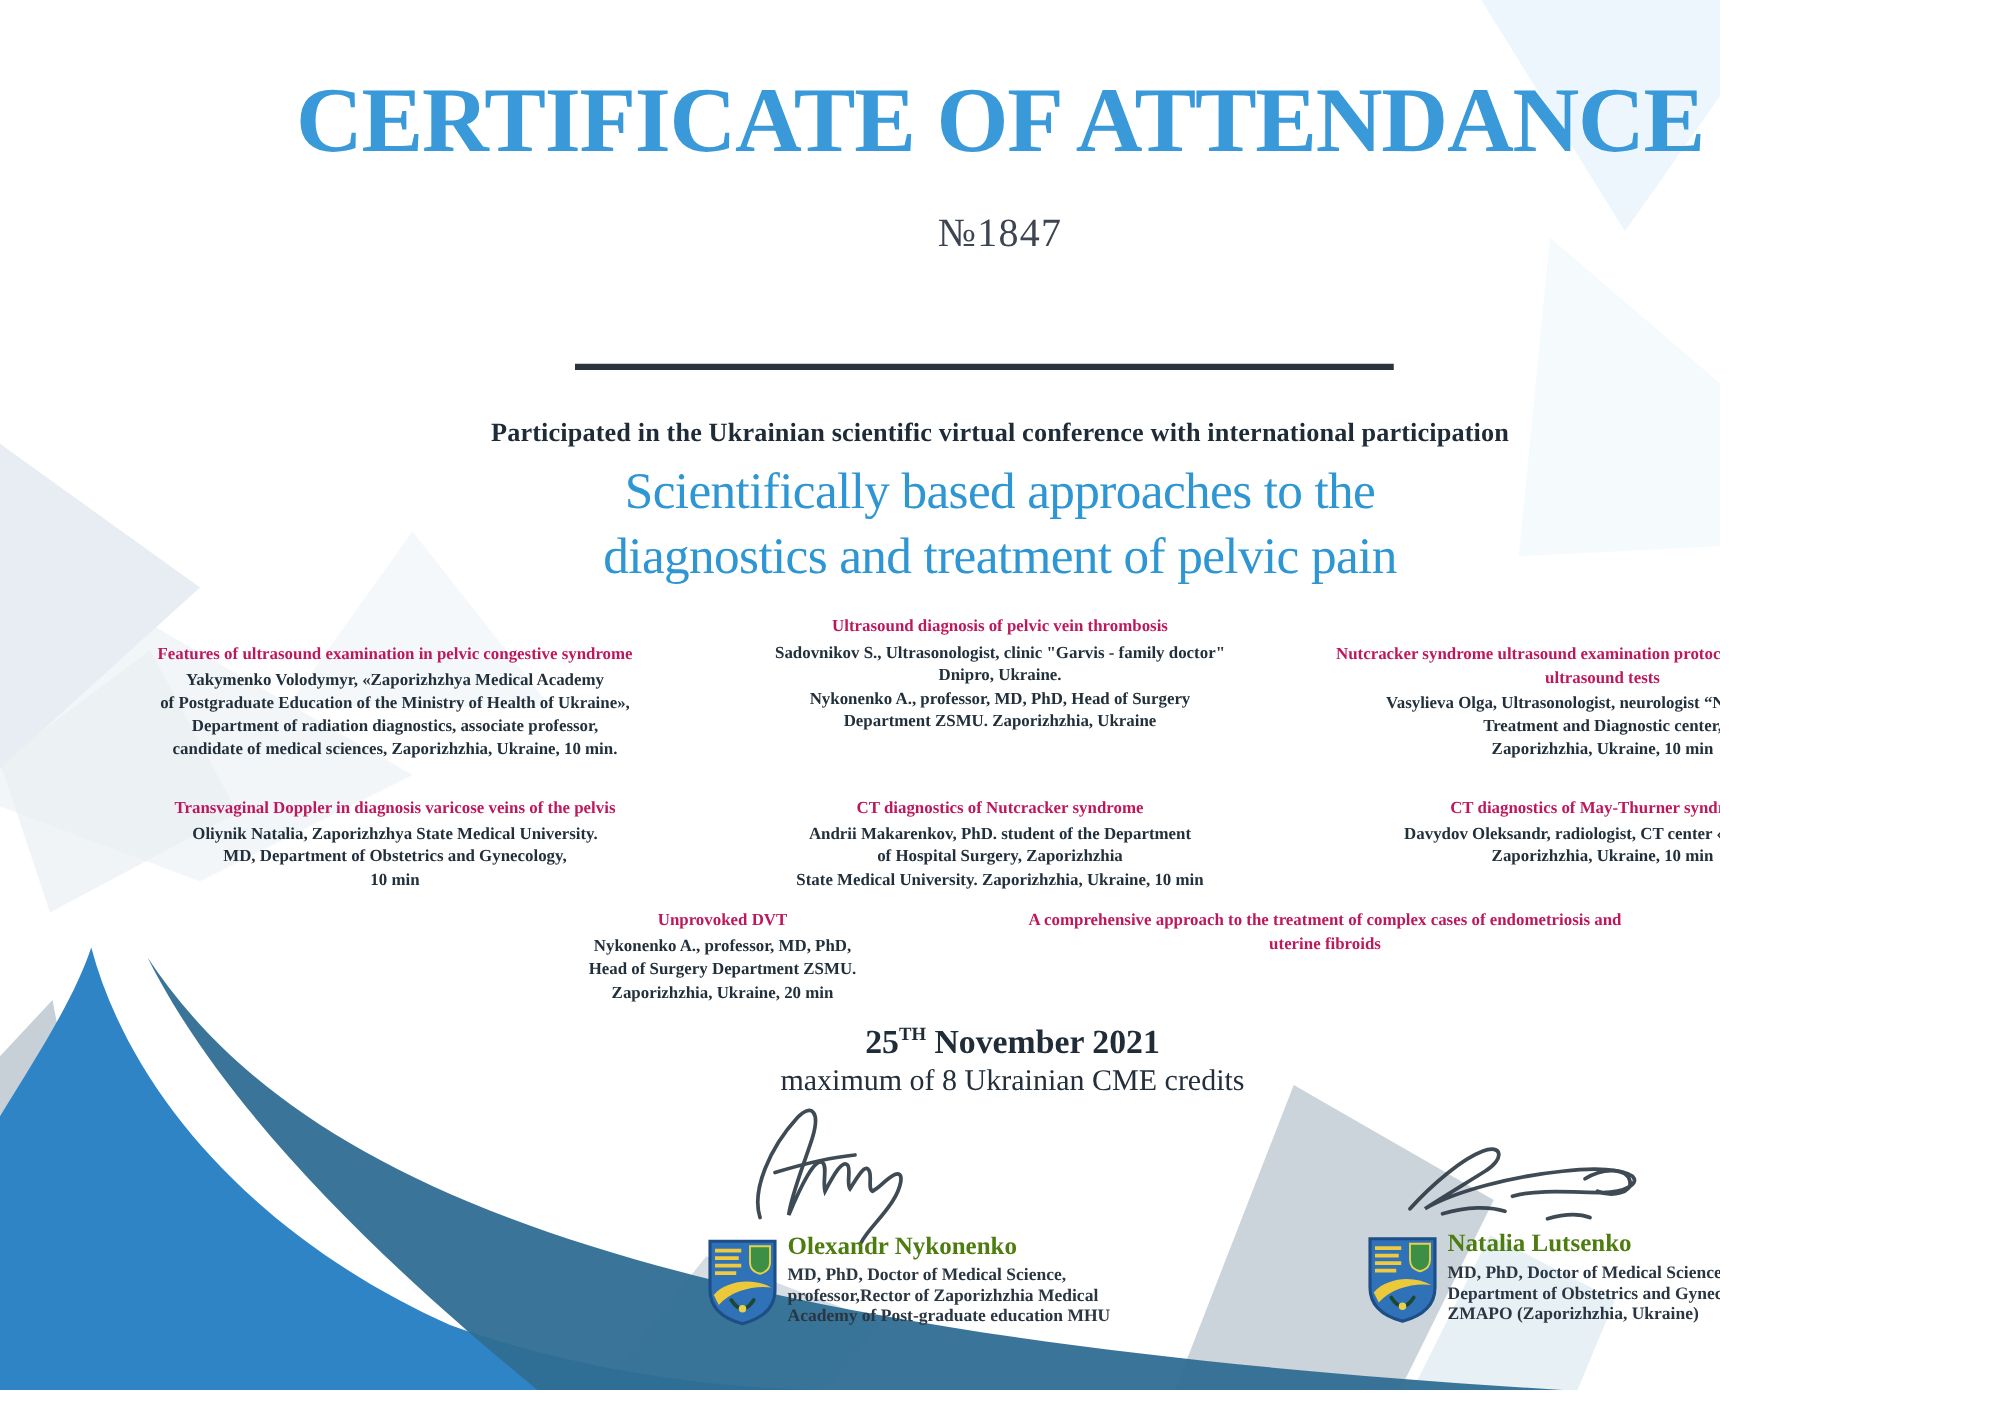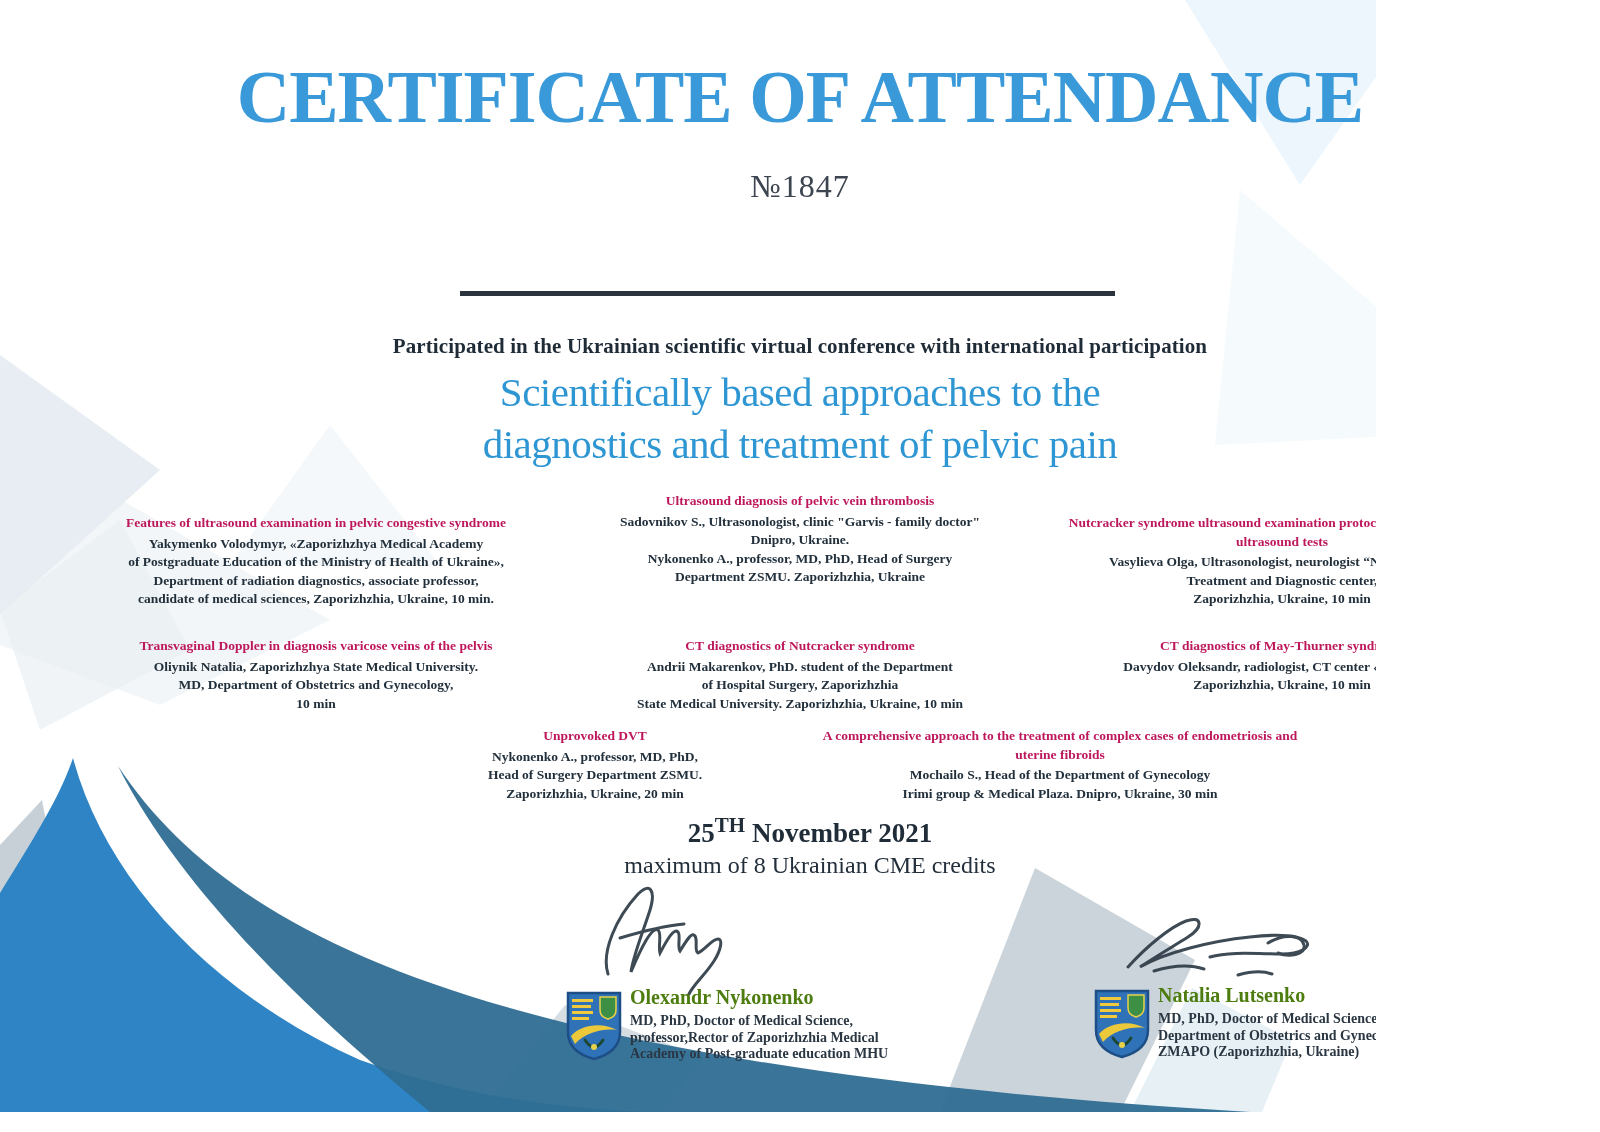--- a/index.html
+++ b/index.html
@@ -40,28 +40,28 @@
   .talk{position:absolute;text-align:center;font-size:13.5px;line-height:18.5px;z-index:2;}
   .talk .t-title{font-weight:600;color:#be185d;margin-bottom:2px;}
   .talk .t-lines{font-weight:700;color:#22303c;}
 
   .talk.r1c1{left:96px; top:514px; width:440px;}
   .talk.r1c2{left:580px;top:492px; width:440px;}
   .talk.r1c3{left:1062px;top:514px;width:440px;}
   .talk.r2c1{left:96px; top:637px; width:440px;}
   .talk.r2c2{left:580px;top:637px; width:440px;}
   .talk.r2c3{left:1062px;top:637px;width:440px;}
-  .talk.r3c1{left:415px;top:727px; width:360px;}
+  .talk.r3c1{left:398px;top:727px; width:360px;}
   .talk.r3c2{left:810px;top:727px; width:500px;}
 
   .event-date{
     left:0;top:818px;width:1620px;text-align:center;
     font-size:27px;font-weight:bold;color:#202d39;
   }
-  .event-date sup{font-size:21px;font-weight:bold;vertical-align:super;line-height:0;margin-top:12px;}
+  .event-date sup{font-size:15px;font-weight:bold;vertical-align:super;line-height:0;margin-top:12px;}
   .event-credits{
     left:0;top:852px;width:1620px;text-align:center;
     font-size:24px;font-weight:400;color:#232f3b;
   }
 
   .sig-block{position:absolute;z-index:3;}
   .sig-name{font-size:20px;font-weight:bold;color:#4d7c0f;margin:0 0 4px 0;}
   .sig-lines{font-size:14px;line-height:16.5px;font-weight:700;color:#2a3642;}
   .emblem{position:absolute;z-index:3;}
   .signature{position:absolute;z-index:3;}
@@ -125,21 +125,20 @@
   <div class="talk r2c3">
     <div class="t-title">CT diagnostics of May-Thurner syndrome</div>
     <div class="t-lines">Davydov Oleksandr, radiologist, CT center «Inmedico»<br>Zaporizhzhia, Ukraine, 10 min</div>
   </div>
   <div class="talk r3c1">
     <div class="t-title">Unprovoked DVT</div>
     <div class="t-lines">Nykonenko A., professor, MD, PhD,<br>Head of Surgery Department ZSMU.<br>Zaporizhzhia, Ukraine, 20 min</div>
   </div>
   <div class="talk r3c2">
     <div class="t-title">A comprehensive approach to the treatment of complex cases of endometriosis and uterine fibroids</div>
-    <div class="t-lines">Mochailo S., Head of the Department of Gynecology<br>Irimi group &amp; Medical Plaza. Dnipro, Ukraine, 30 min</div>
   </div>
 
   <div class="layer event-date">
     <span>25</span><sup>TH</sup><span> November 2021</span>
   </div>
   <div class="layer event-credits">maximum of 8 Ukrainian CME credits</div>
 
   <svg class="signature" style="left:592px;top:876px;" width="175" height="120" viewBox="0 0 175 120">
     <g fill="none" stroke="#2e3b46" stroke-width="3" stroke-linecap="round" opacity="0.92">
       <path d="M16,98 C9,76 24,42 46,18 C58,6 64,14 58,34 C51,56 41,80 39,96 C49,72 60,50 66,54 C70,57 66,70 68,77 C76,62 82,52 86,56 C89,59 85,71 88,75 C96,62 100,56 103,60 C106,64 102,75 106,77 C114,73 120,63 126,63 C131,63 129,74 122,85 C113,99 102,108 97,118"></path>

